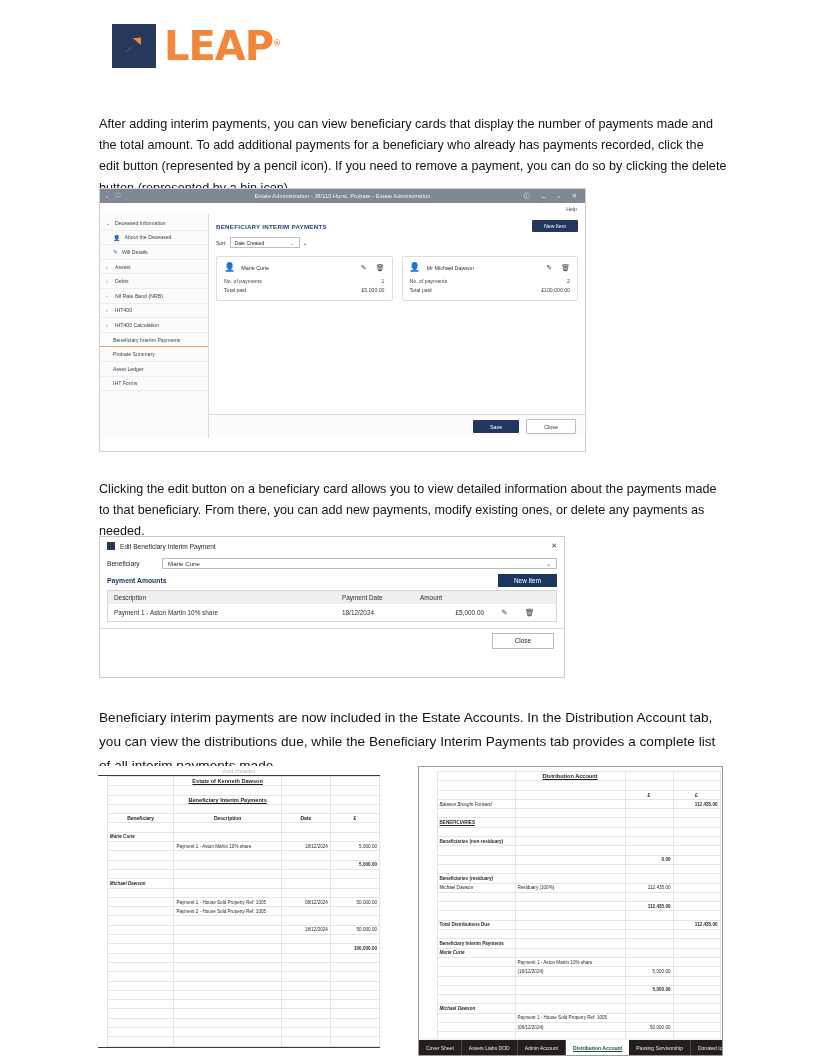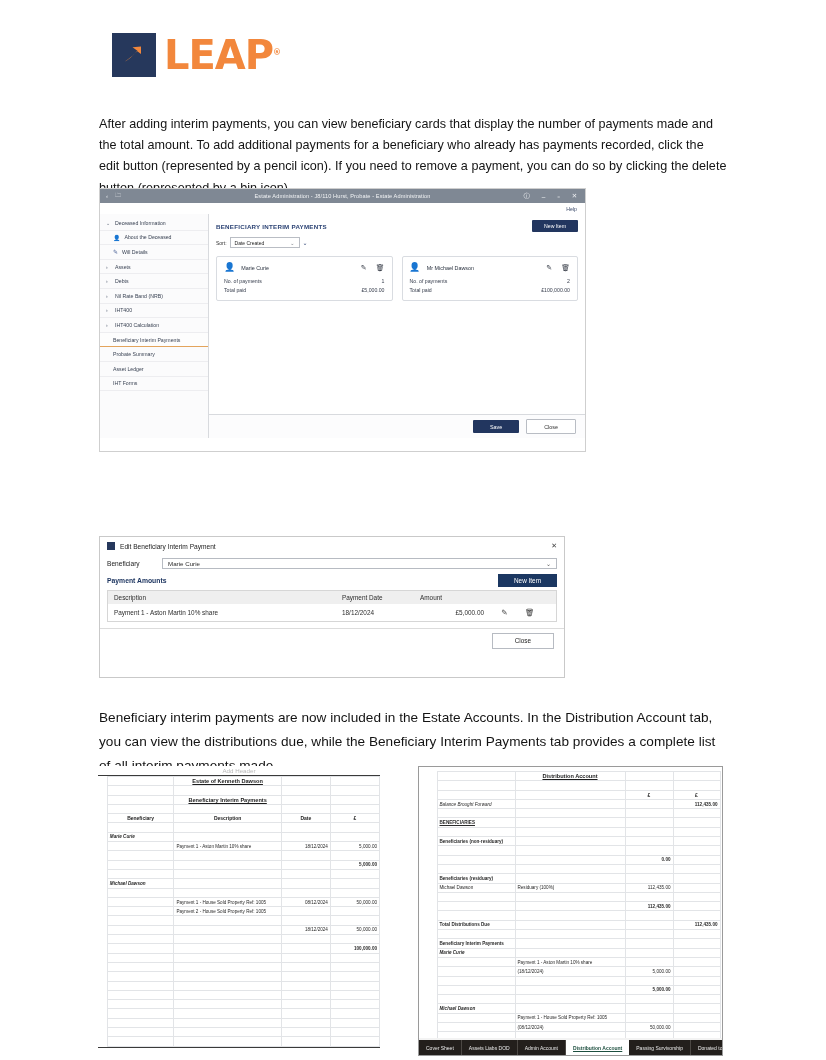--- a/index.html
+++ b/index.html
@@ -8,21 +8,21 @@
     width: 826px; height: 1060px;
     background: #ffffff;
     font-family: "Liberation Sans", sans-serif;
     color: #1b1b1b;
     position: relative;
     overflow: hidden;
   }
   .page { position:relative; width:826px; height:1060px; }
 
   
-  .logo-wrap { position:absolute; left:112px; top:33px; display:flex; align-items:center; gap:8px; }
+  .logo-wrap { position:absolute; left:112px; top:24px; display:flex; align-items:center; gap:8px; }
   .logo-mark {
     width:44px; height:44px; background:#26385c; position:relative;
     display:flex; align-items:center; justify-content:center;
   }
   .logo-mark svg { display:block; }
   .logo-text {
     font-family:"DejaVu Sans", sans-serif;
     font-weight:700; font-size:40px; letter-spacing:-1px;
     color:#f2873c; line-height:1;
   }
@@ -194,20 +194,21 @@
     <div class="logo-mark">
       <svg width="30" height="30" viewBox="0 0 30 30" aria-hidden="true">
         <path d="M5 22 C10 19 17 13 22 7 L22 14 L18 11 C14 16 9 20 5 22 Z" fill="#f2873c"></path>
         <path d="M22 6.5 L13.5 7.2 L21.8 13.2 Z" fill="#f2873c"></path>
       </svg>
     </div>
     <div class="logo-text"><span>LEAP</span><span class="logo-tm">®</span></div>
   </div>
 
   <p class="para para-1">After adding interim payments, you can view beneficiary cards that display the number of payments made and the total amount. To add additional payments for a beneficiary who already has payments recorded, click the edit button (represented by a pencil icon). If you need to remove a payment, you can do so by clicking the delete button (represented by a bin icon).</p>
+  <p class="para para-2">Clicking the edit button on a beneficiary card allows you to view detailed information about the payments made to that beneficiary. From there, you can add new payments, modify existing ones, or delete any payments as needed.</p>
   <p class="para para-3">Beneficiary interim payments are now included in the Estate Accounts. In the Distribution Account tab, you can view the distributions due, while the Beneficiary Interim Payments tab provides a complete list of all interim payments made.</p>
 
   <div class="shot1">
     <div class="s1-title">
       <div class="nav">
         <span>‹</span>
         <span>🗀</span>
       </div>
       <div class="tbar-name">Estate Administration - J8/110 Hurst, Probate - Estate Administration</div>
       <div class="wbtns">

